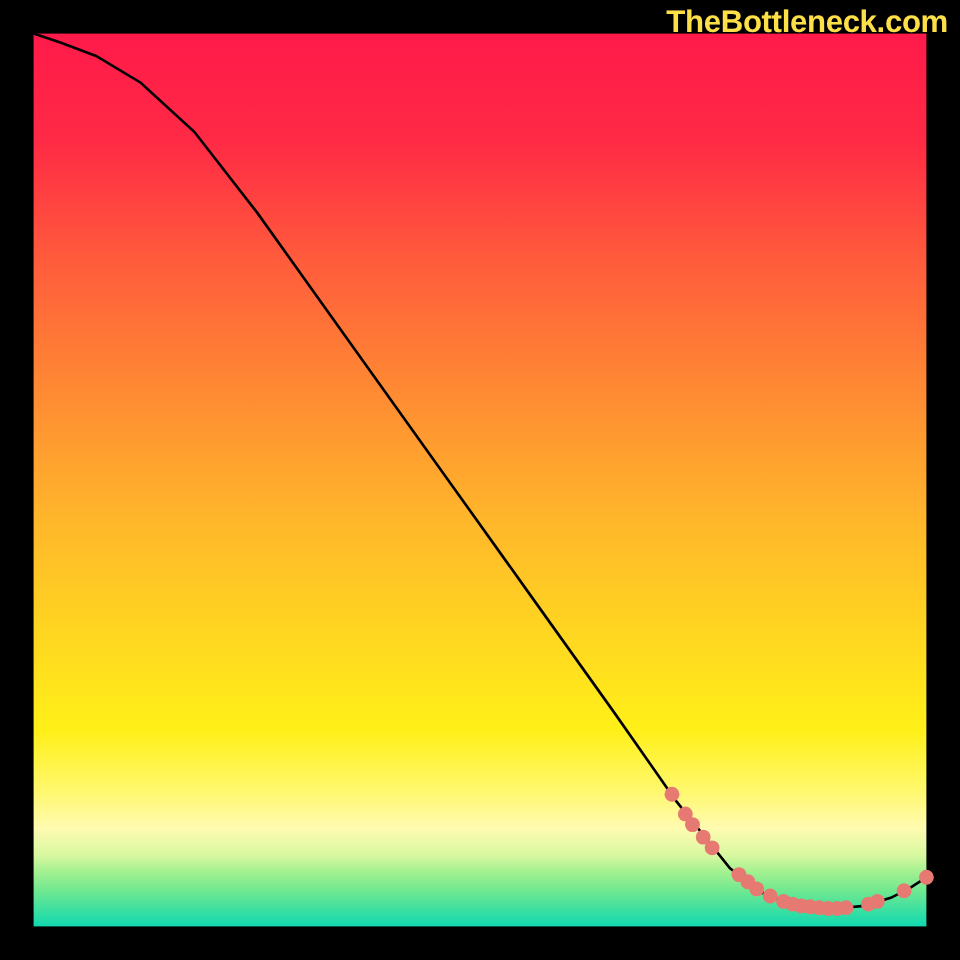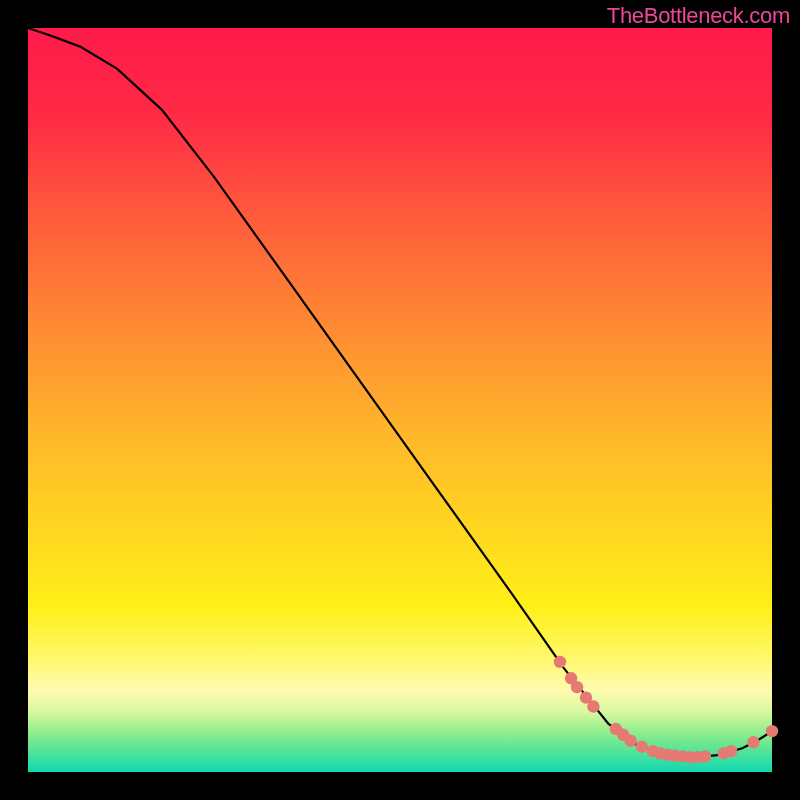--- a/index.html
+++ b/index.html
@@ -15,23 +15,23 @@
   position: absolute;
   top: 0;
   left: 0;
   width: 800px;
   height: 800px;
 }
 .watermark {
   position: absolute;
   top: 3px;
   right: 10px;
-  color: #ec4899;
-  font-size: 22px;
-  font-weight: 400;
+  color: #fde047;
+  font-size: 26px;
+  font-weight: 700;
   letter-spacing: -0.3px;
   z-index: 10;
 }
 svg {
   display: block;
 }
 </style>
 </head>
 <body>
 

